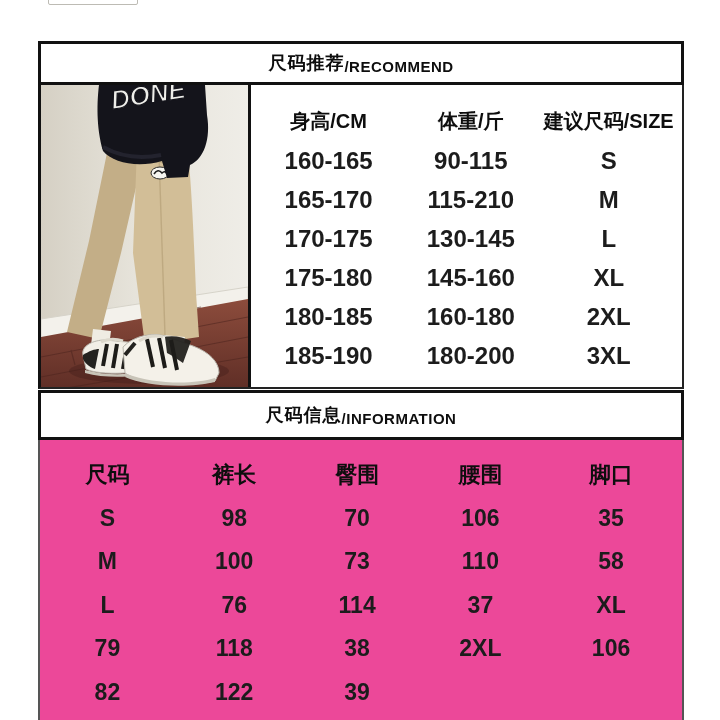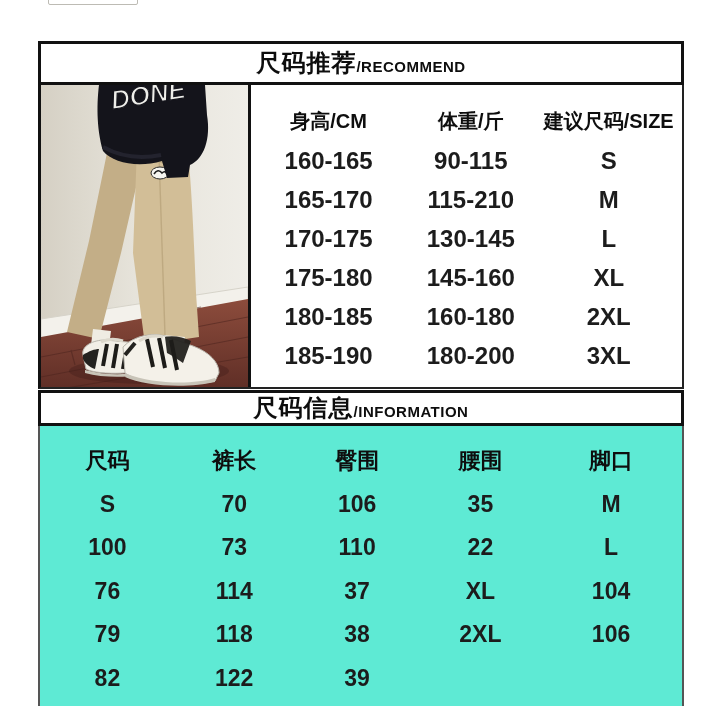--- a/index.html
+++ b/index.html
@@ -11,21 +11,21 @@
   }
   .frag{
     position:absolute;left:48px;top:-4px;width:88px;height:7px;
     background:#fff;border:1px solid #bdbbb4;border-radius:2px;
   }
   .section{position:absolute;left:38px;width:646px;box-sizing:border-box;}
   .sec-header{
     box-sizing:border-box;border:3px solid #111;background:#fff;
     display:flex;align-items:center;justify-content:center;
   }
-  .zh-title{font-size:24px;font-weight:800;letter-spacing:1px;color:#0d0d0d;}
+  .zh-title{font-size:18px;font-weight:800;letter-spacing:1px;color:#0d0d0d;}
   .en-title{font-size:15px;font-weight:800;margin-top:7px;letter-spacing:.5px;color:#0d0d0d;}
   
   #sec1{top:41px;}
   #sec1 .sec-header{height:44px;}
   .sec1-body{
     display:flex;height:304px;box-sizing:border-box;
     border-left:3px solid #111;border-right:2px solid #222;border-bottom:2px solid #222;
   }
   .photo-cell{
     width:207px;flex:0 0 207px;position:relative;overflow:hidden;
@@ -35,28 +35,28 @@
     flex:1;display:grid;
     grid-template-columns:36% 30% 34%;
     grid-auto-rows:39px;
     padding-top:17px;box-sizing:border-box;background:#fff;
   }
   .rec-table > div{display:flex;align-items:center;justify-content:center;}
   .rec-th{font-size:20px;font-weight:800;color:#0e0e0e;}
   .rec-td{font-size:24px;font-weight:600;color:#1c1c1c;}
   
   #sec2{top:390px;}
-  #sec2 .sec-header{height:36px;}
+  #sec2 .sec-header{height:50px;}
   .info-table{
     box-sizing:border-box;height:280px;
     border-left:2px solid #555;border-right:2px solid #555;
     display:grid;
     grid-template-columns:21% 18.5% 19.8% 18.6% 22.1%;
     grid-auto-rows:43.5px;
-    padding-top:13px;background:#5eead4;
+    padding-top:13px;background:#ec4899;
   }
   .info-table > div{display:flex;align-items:center;justify-content:center;}
   .info-th{font-size:22px;font-weight:800;color:#0e0e0e;}
   .info-td{font-size:23px;font-weight:600;color:#1c1c1c;}
 </style>
 </head>
 <body>
 
 <div class="frag"></div>
 
@@ -185,37 +185,37 @@
   </div>
 
   <div class="info-table">
     <div class="info-th">尺码</div>
     <div class="info-th">裤长</div>
     <div class="info-th">臀围</div>
     <div class="info-th">腰围</div>
     <div class="info-th">脚口</div>
 
     <div class="info-td">S</div>
+    <div class="info-td">98</div>
     <div class="info-td">70</div>
     <div class="info-td">106</div>
     <div class="info-td">35</div>
 
     <div class="info-td">M</div>
     <div class="info-td">100</div>
     <div class="info-td">73</div>
     <div class="info-td">110</div>
-    <div class="info-td">22</div>
+    <div class="info-td">58</div>
 
     <div class="info-td">L</div>
     <div class="info-td">76</div>
     <div class="info-td">114</div>
     <div class="info-td">37</div>
 
     <div class="info-td">XL</div>
-    <div class="info-td">104</div>
     <div class="info-td">79</div>
     <div class="info-td">118</div>
     <div class="info-td">38</div>
 
     <div class="info-td">2XL</div>
     <div class="info-td">106</div>
     <div class="info-td">82</div>
     <div class="info-td">122</div>
     <div class="info-td">39</div>
   </div>

